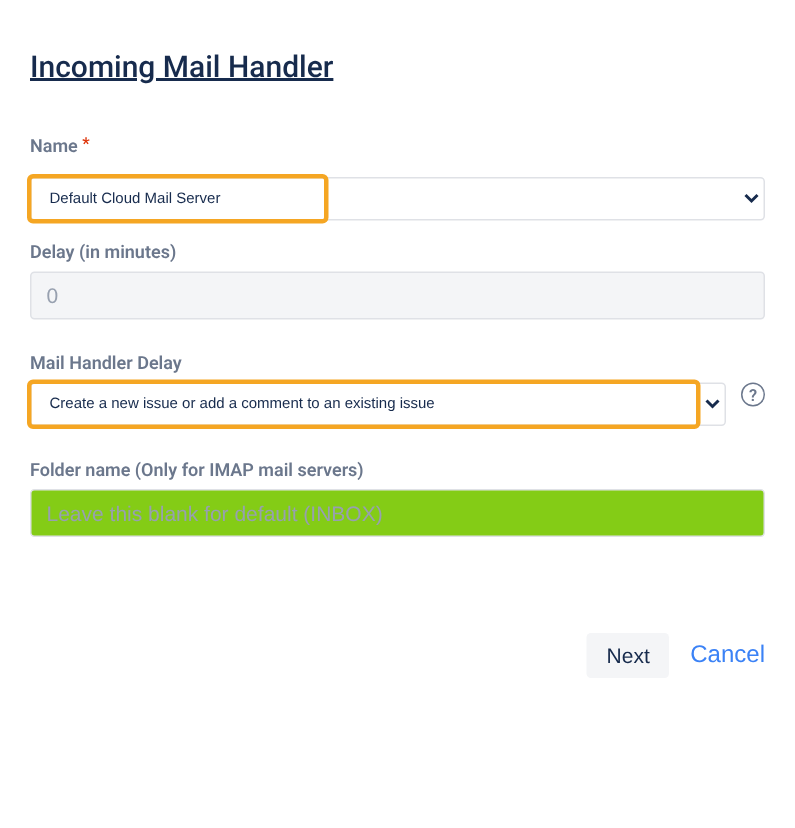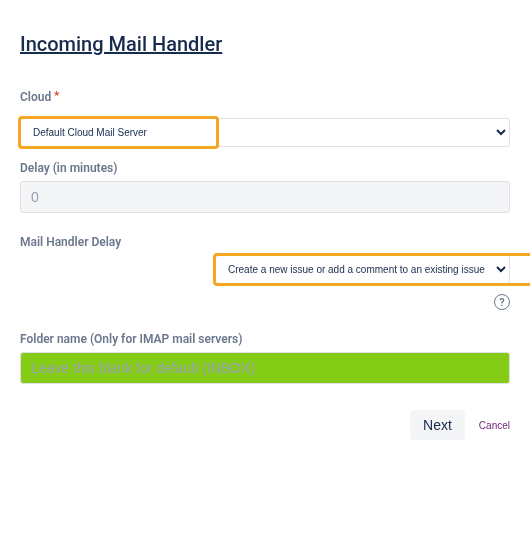--- a/index.html
+++ b/index.html
@@ -68,24 +68,23 @@
     position: absolute;
     border: 3px solid #f5a623;
     border-radius: 4px;
     pointer-events: none;
     top: -2px;
     left: -2px;
     height: calc(100% + 4px);
   }
   .row-with-help {
     display: flex;
-    align-items: flex-end;
+    align-items: flex-start;
     gap: 10px;
     width: 100%;
-    flex-direction: column;
   }
   .row-with-help .select-wrap {
     position: relative;
     flex: 1 1 auto;
     min-width: 0;
   }
   .help-circle {
     width: 16px;
     height: 16px;
     border: 1.5px solid #6b778c;
@@ -97,48 +96,48 @@
     font-weight: 600;
     color: #6b778c;
     flex: 0 0 auto;
     cursor: pointer;
   }
   .footer {
     display: flex;
     justify-content: flex-end;
     align-items: center;
     gap: 14px;
-    margin-top: 26px;
+    margin-top: 64px;
   }
   .btn-next {
     background: #f4f5f7;
     border: none;
     border-radius: 3px;
     padding: 7px 13px;
     font-size: 14px;
     color: #172b4d;
     cursor: pointer;
   }
   .btn-cancel {
     background: none;
     border: none;
-    color: #701a75;
-    font-size: 10px;
+    color: #3b82f6;
+    font-size: 16px;
     cursor: pointer;
     padding: 0;
   }
 </style>
 </head>
 <body>
 
 <h1>Incoming Mail Handler</h1>
 
 <div class="field">
   <div class="label">
-    <span>Cloud</span>
+    <span>Name</span>
     <span class="req">*</span>
   </div>
 </div>
 
 <div class="field">
   <div class="input-wrap">
     <select>
       <option>Default Cloud Mail Server</option>
     </select>
     <div class="hl" style="width:201px;"></div>

